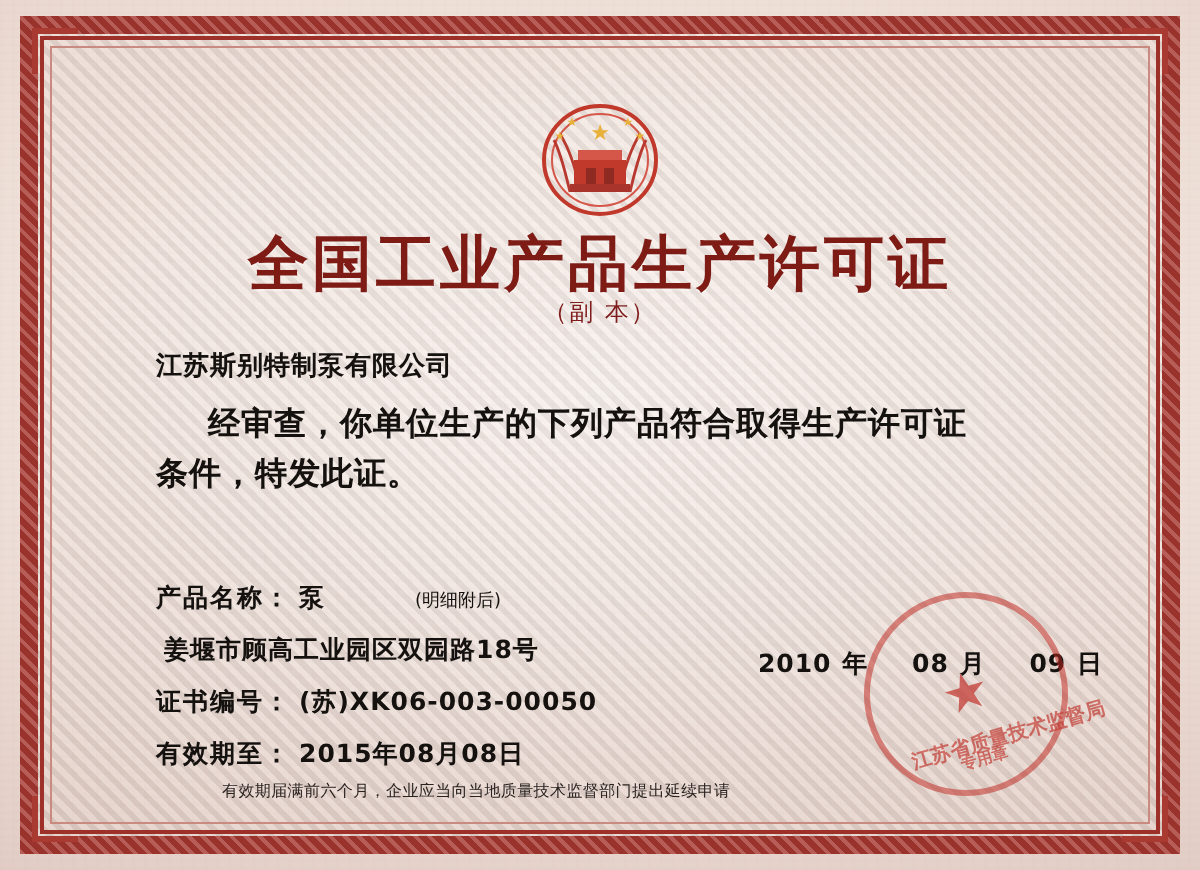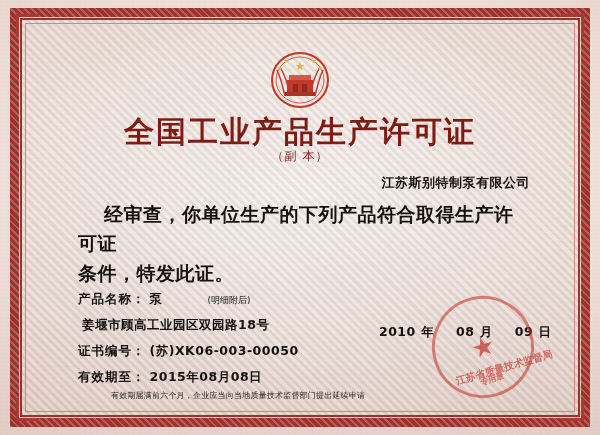--- a/index.html
+++ b/index.html
@@ -153,24 +153,23 @@
     right: 40px;
     top: 146px;
     color: #1d1d1d;
   }
   .company {
     font-size: 13px;
     font-weight: bold;
     color: #14110f;
     letter-spacing: 0.5px;
     margin-bottom: 8px;
-    text-align: right;
   }
   .statement {
-    font-size: 19px;
+    font-size: 16px;
     font-weight: bold;
     line-height: 1.55;
     letter-spacing: 0.5px;
     color: #14110f;
     text-indent: 26px;
   }
   .statement .line2 {
     display: block;
     text-indent: 0;
   }

